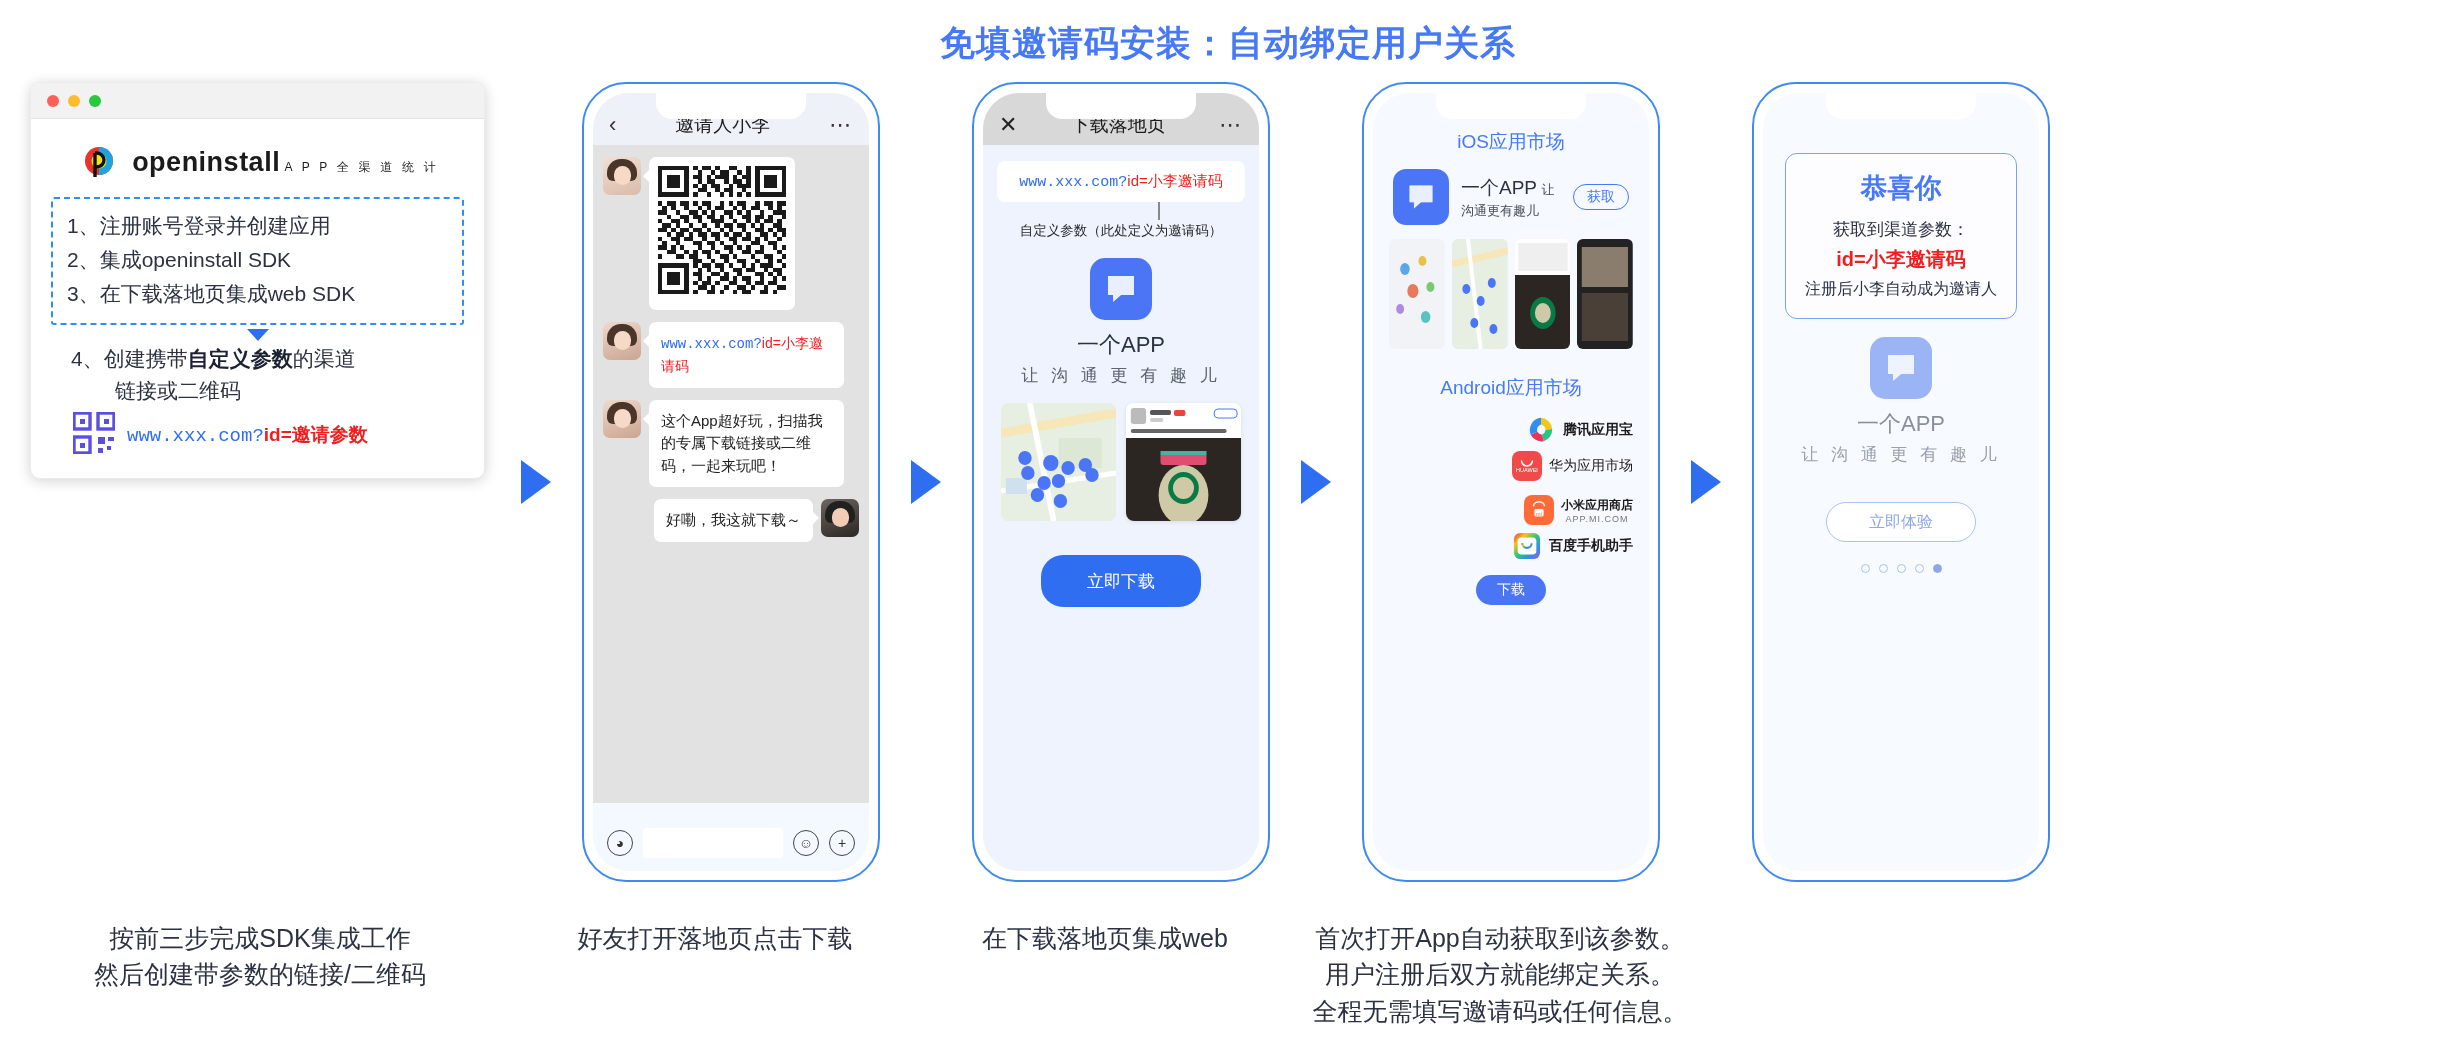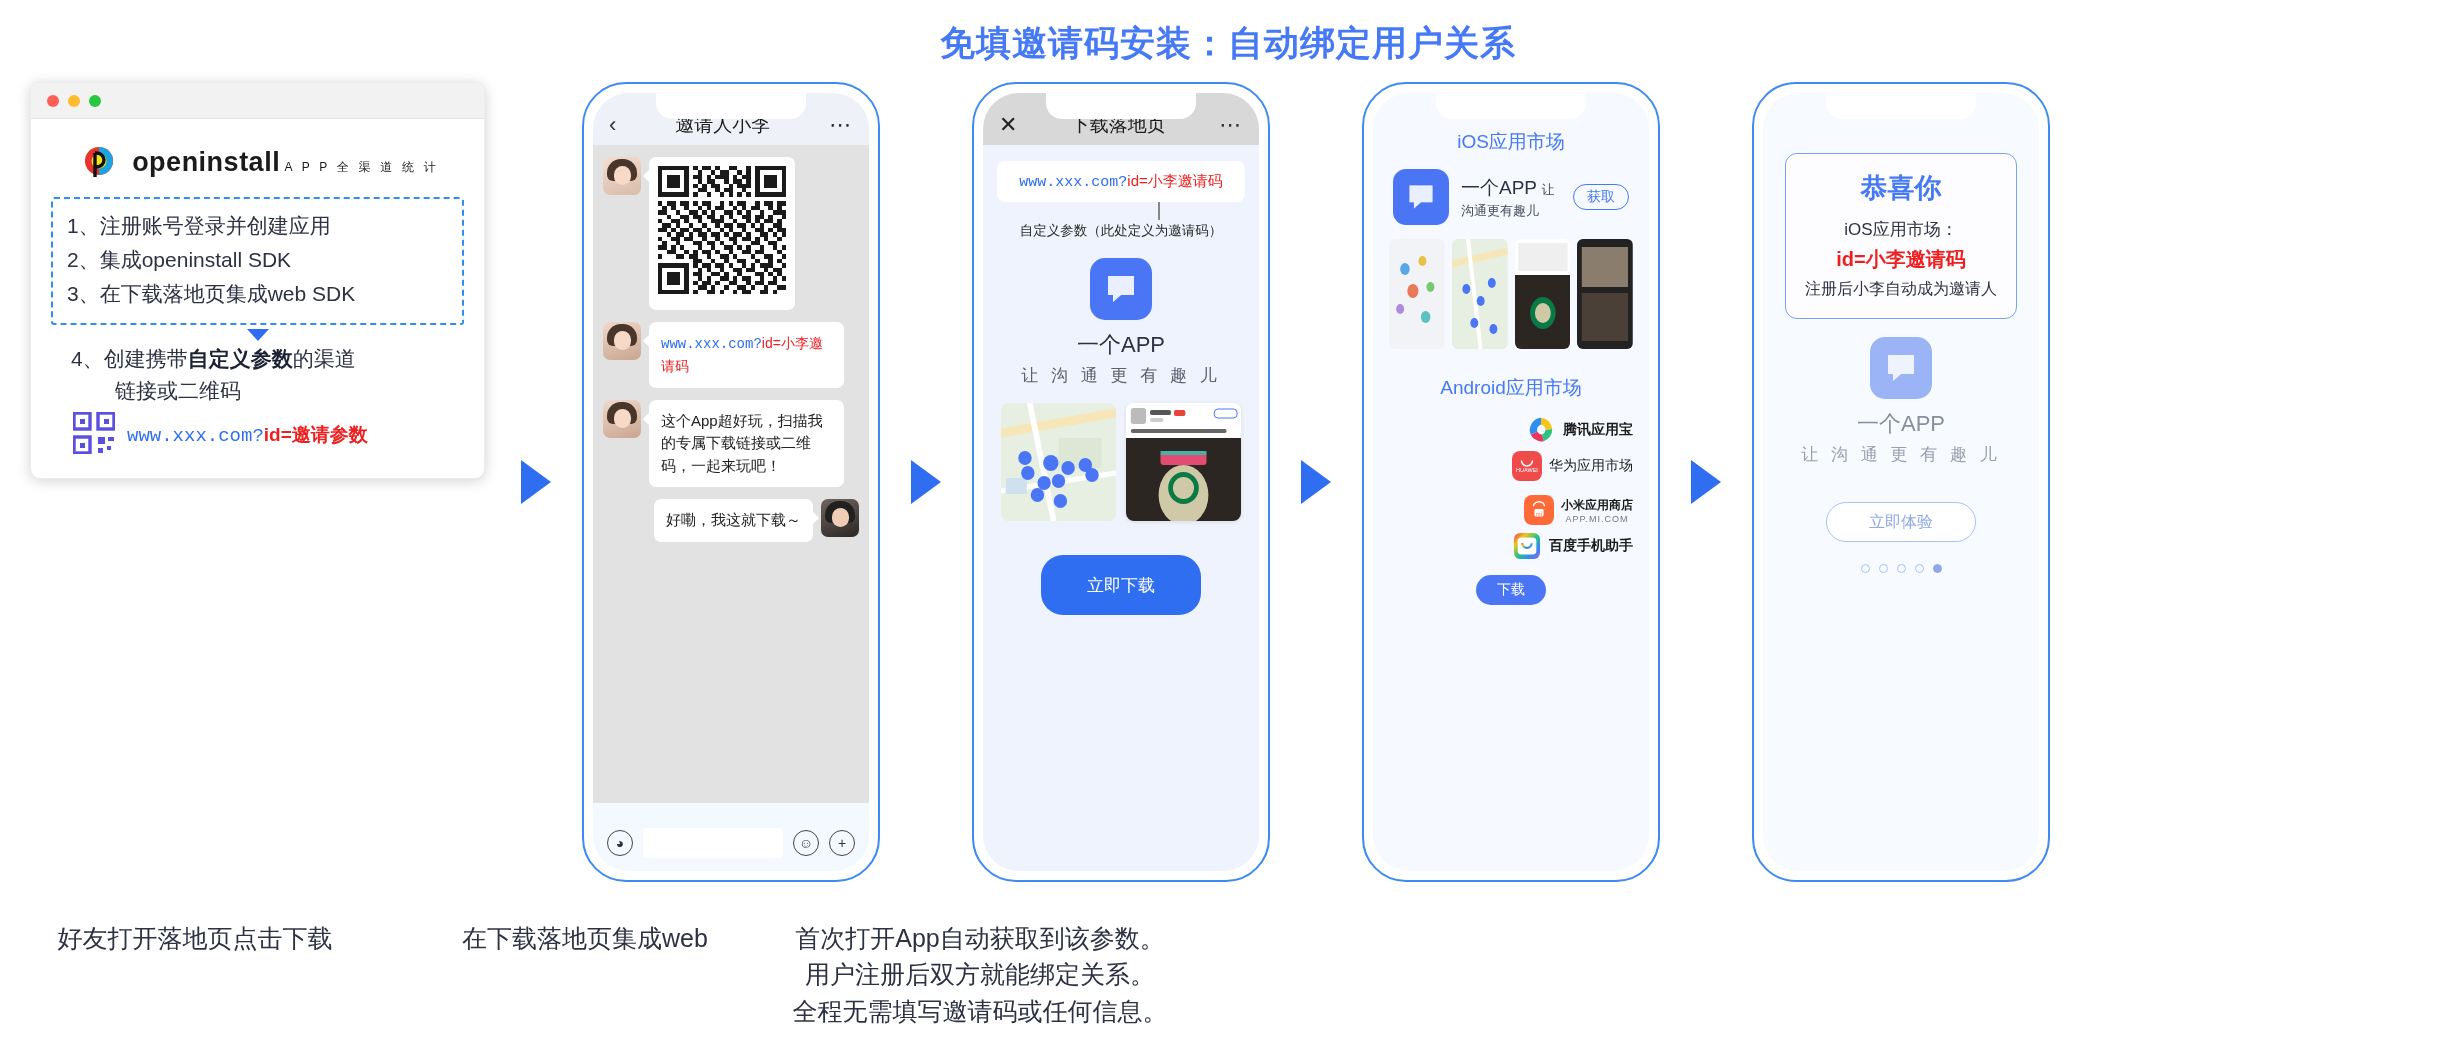--- a/index.html
+++ b/index.html
@@ -175,21 +175,21 @@
     margin: 18px auto 10px auto; display: flex; align-items: center; justify-content: center;
   }
   .app-icon.pale { background: #9ab4f6; }
   .app-name { font-size: 22px; color: #2c3242; }
   .app-slogan { font-size: 17px; color: #5c6270; letter-spacing: 4px; margin-top: 4px; }
   .shots { display: flex; gap: 10px; margin: 16px 4px 0 4px; }
   .shot { flex: 1; height: 118px; border-radius: 8px; overflow: hidden; position: relative; }
   .shot.map { background: #e9efe4; }
   .shot.post { background: #ffffff; box-shadow: 0 1px 4px rgba(0,0,0,.1); }
   .dl-btn {
-    margin: 34px auto 0 auto; width: 160px; height: 60px; border-radius: 22px;
+    margin: 34px auto 0 auto; width: 160px; height: 52px; border-radius: 22px;
     background: #2f6ef0; color: #fff; font-size: 17px;
     display: flex; align-items: center; justify-content: center;
   }
 
   
   .store-body { background: #f6f9ff; height: 790px; padding: 36px 16px 0 16px; text-align: center; }
   .store-title { font-size: 19px; color: #4679f5; font-weight: 500; margin-bottom: 14px; }
   .ios-row { display: flex; align-items: center; gap: 12px; padding: 0 4px; }
   .ios-icon { width: 56px; height: 56px; border-radius: 13px; background: #4a76f5; display:flex; align-items:center; justify-content:center; flex:0 0 56px;}
   .ios-txt { text-align: left; flex: 1; }
@@ -623,21 +623,21 @@
         <div class="arrow"></div>
       </div>
 
     <div class="step">
       <div class="phone">
         <div class="phone-inner">
           <div class="notch"></div>
           <div class="cong-body">
             <div class="cong-card">
               <div class="cong-title">恭喜你</div>
-              <div class="cong-l1">iOS应用市场：</div>
+              <div class="cong-l1">获取到渠道参数：</div>
               <div class="cong-l2">id=小李邀请码</div>
               <div class="cong-l3">注册后小李自动成为邀请人</div>
             </div>
 
             <div class="app-icon pale">
               <svg width="34" height="34" viewBox="0 0 34 34">
                   <path d="M4 4h26v19h-13l-8 7v-7H4z" fill="#ffffff" opacity=".95"></path>
                   <path d="M4 4h26v19h-13l-8 7v-7H4z" fill="#e3ebff" opacity=".5"></path>
                 </svg>
             </div>
@@ -654,20 +654,24 @@
               <span class="pdot on"></span>
             </div>
           </div>
         </div>
       </div>
     </div>
 
   </div>
 
   <div class="captions">
+    <div class="cap" style="width:520px">
+      <div>按前三步完成SDK集成工作</div>
+      <div>然后创建带参数的链接/二维码</div>
+    </div>
     <div class="cap" style="width:390px">好友打开落地页点击下载</div>
     <div class="cap" style="width:390px">在下载落地页集成web</div>
     <div class="cap" style="width:400px">
       <div>首次打开App自动获取到该参数。</div>
       <div>用户注册后双方就能绑定关系。</div>
       <div>全程无需填写邀请码或任何信息。</div>
     </div>
   </div>
 
 </div>

